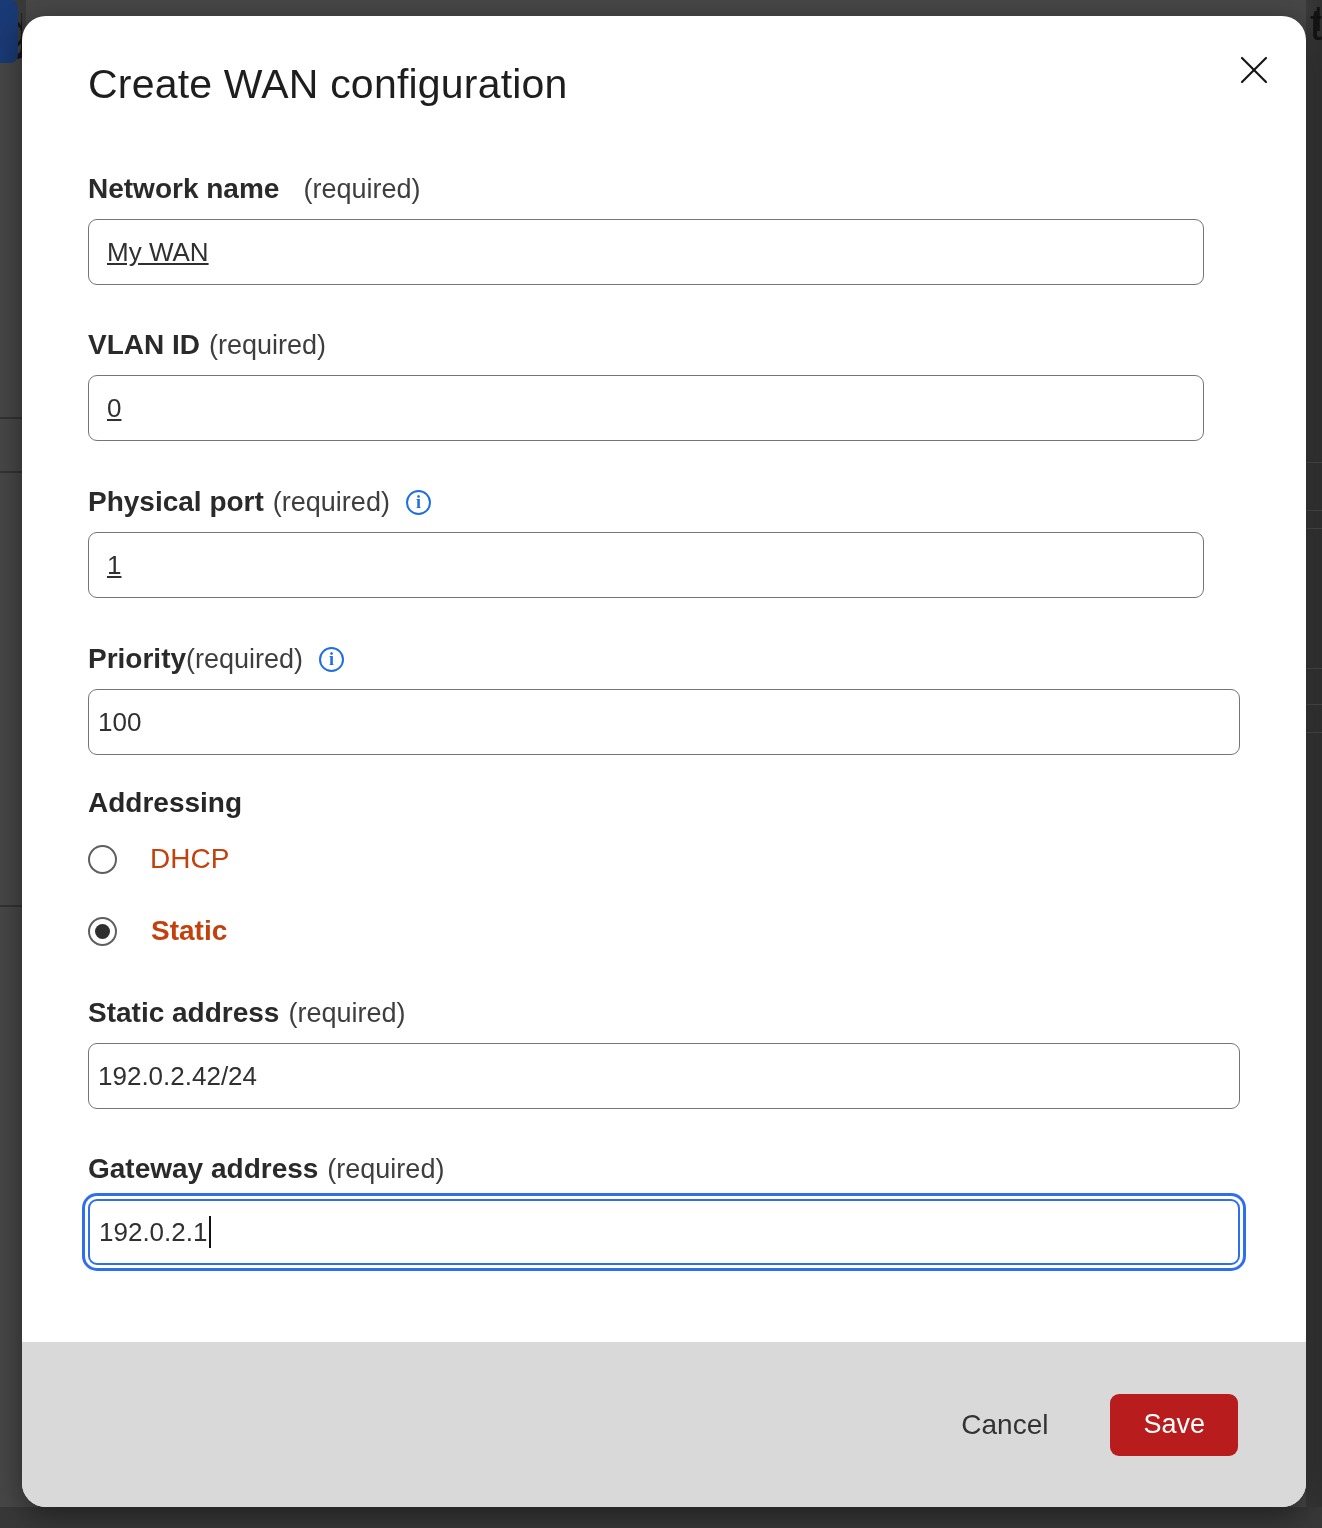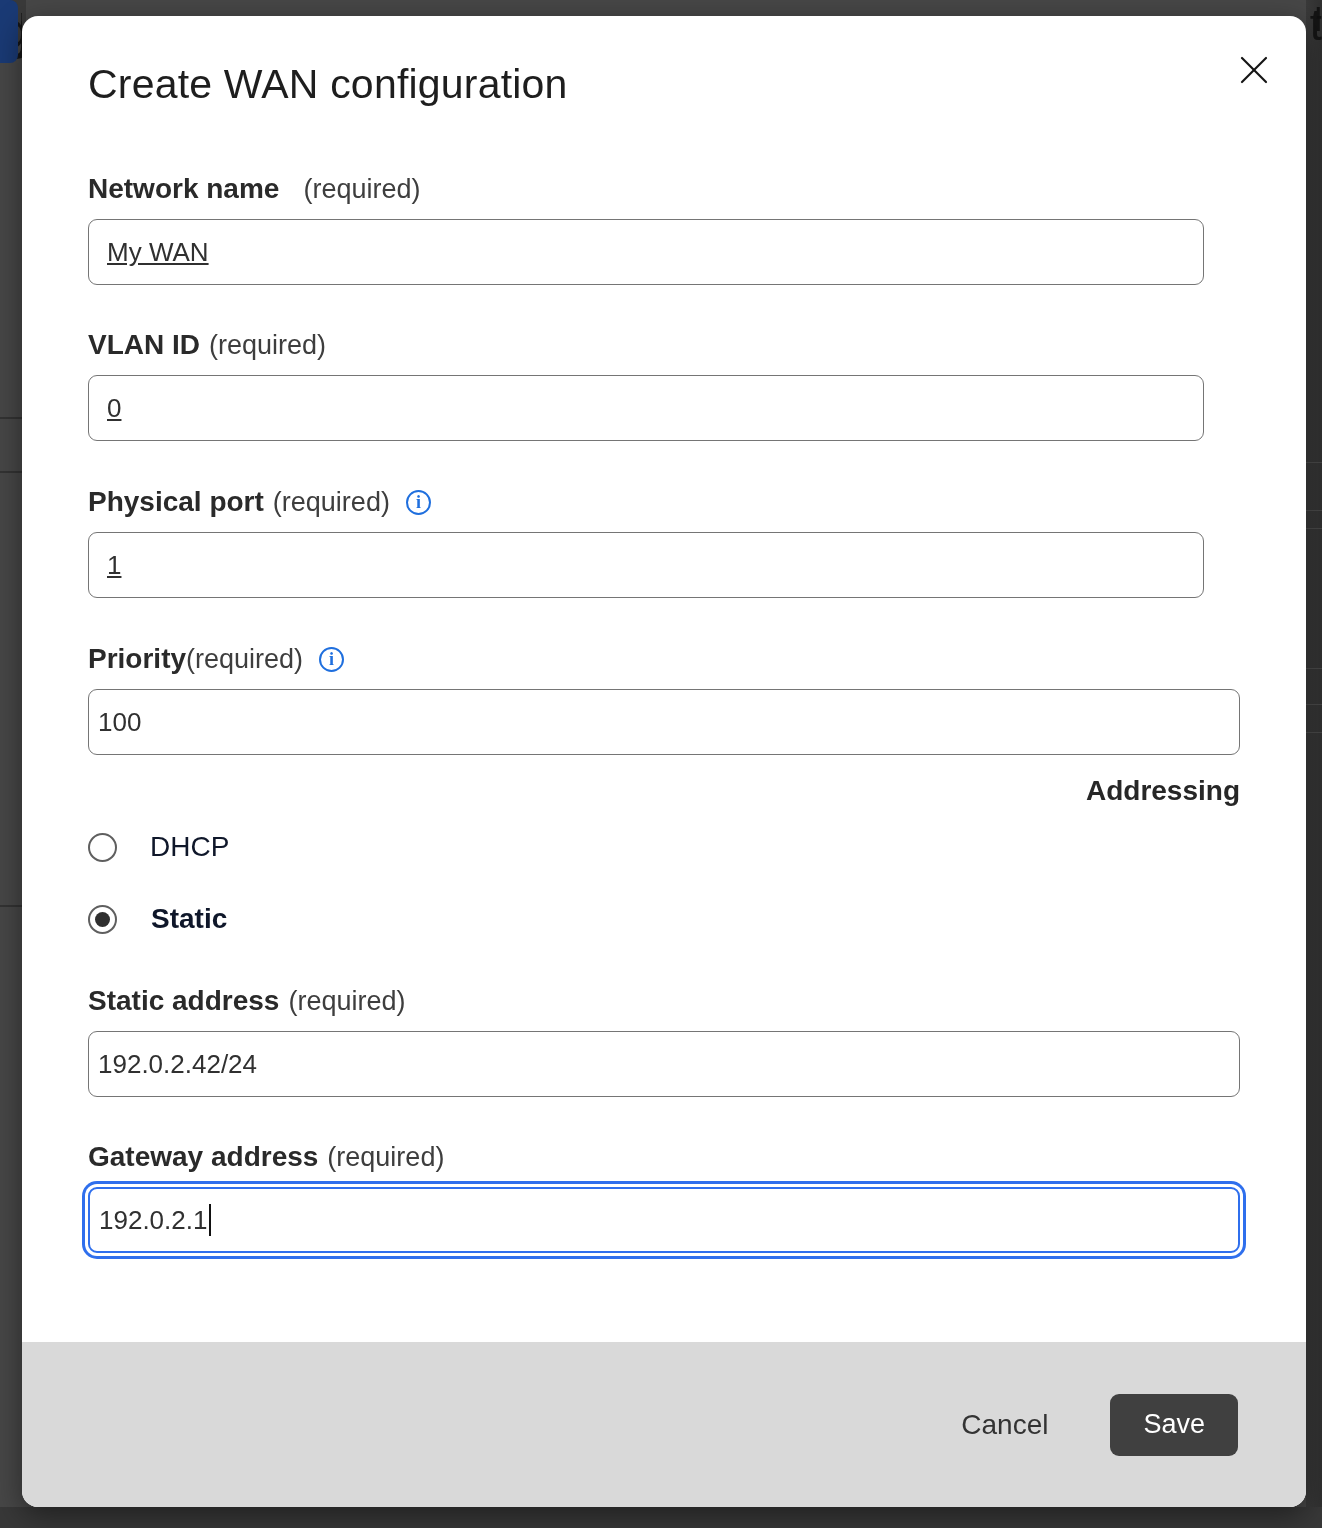--- a/index.html
+++ b/index.html
@@ -40,21 +40,21 @@
   .bg-blue-frag {
     position: absolute; left: -22px; top: 805; width: 40px; height: 63px;
     border-radius: 8px; background: #1a3a75;
   }
 
   
   .modal {
     position: absolute; left: 22px; top: 16px;
     width: 1284px; height: 1491px;
     background: #ffffff;
-    border-radius: 16px;
+    border-radius: 24px;
     box-shadow: 0 8px 30px rgba(0,0,0,0.45);
     overflow: hidden;
   }
   .modal-body { padding: 44px 66px 0 66px; position: relative; }
 
   .modal-title {
     font-size: 41px; line-height: 48px; font-weight: 500;
     color: #1e1e1e; letter-spacing: 0.2px;
   }
   .close-btn {
@@ -101,54 +101,54 @@
     display: inline-block; width: 2px; height: 32px;
     background: #111; margin-left: 2px; vertical-align: middle;
   }
 
   .mt-64 { margin-top: 64px; gap: 15px; }
   .mt-44 { margin-top: 44px; }
   .mt-43 { margin-top: 43px; align-items: flex-end; }
   .mt-49 { margin-top: 49px; }
 
   .section-heading {
-    margin-top: 18px;
-    font-size: 28px; line-height: 36px; font-weight: 700; color: #272727; text-align: right;
+    margin-top: 30px;
+    font-size: 28px; line-height: 36px; font-weight: 700; color: #272727;
   }
 
   .radio-row { display: flex; align-items: center; cursor: pointer; }
   .radio-row.first { margin-top: 22px; }
   .radio-row.second { margin-top: 40px; }
   .radio-circle {
     width: 29px; height: 29px; border-radius: 50%;
     border: 2px solid #5f5f5f; background: #fff;
     display: flex; align-items: center; justify-content: center;
     flex: 0 0 auto;
   }
   .radio-dot { width: 15px; height: 15px; border-radius: 50%; background: #2f2f2f; }
-  .radio-label { margin-left: 33px; font-size: 28px; color: #0f172a; }
+  .radio-label { margin-left: 33px; font-size: 28px; color: #c2410c; }
   .radio-label.bold { font-weight: 700; margin-left: 34px; }
 
   
   .modal-footer {
     position: absolute; left: 0; bottom: 0;
     width: 100%; height: 165px;
     background: #d9d9d9;
     display: flex; align-items: center; justify-content: flex-end;
     padding-right: 68px;
   }
   .cancel-btn {
     background: none; border: none; cursor: pointer;
     font-family: inherit; font-size: 28px; color: #333333;
     margin-right: 50px; padding: 8px 12px;
   }
   .save-btn {
     border: none; cursor: pointer;
     font-family: inherit; font-size: 27px; color: #ffffff;
-    background: #404040; border-radius: 9px;
+    background: #b91c1c; border-radius: 9px;
     height: 62px; padding: 0 33px;
   }
 </style>
 </head>
 <body>
 
 <div class="stage">
 
   <div class="bg-right-strip"></div>
   <div class="bg-bottom-strip"></div>

